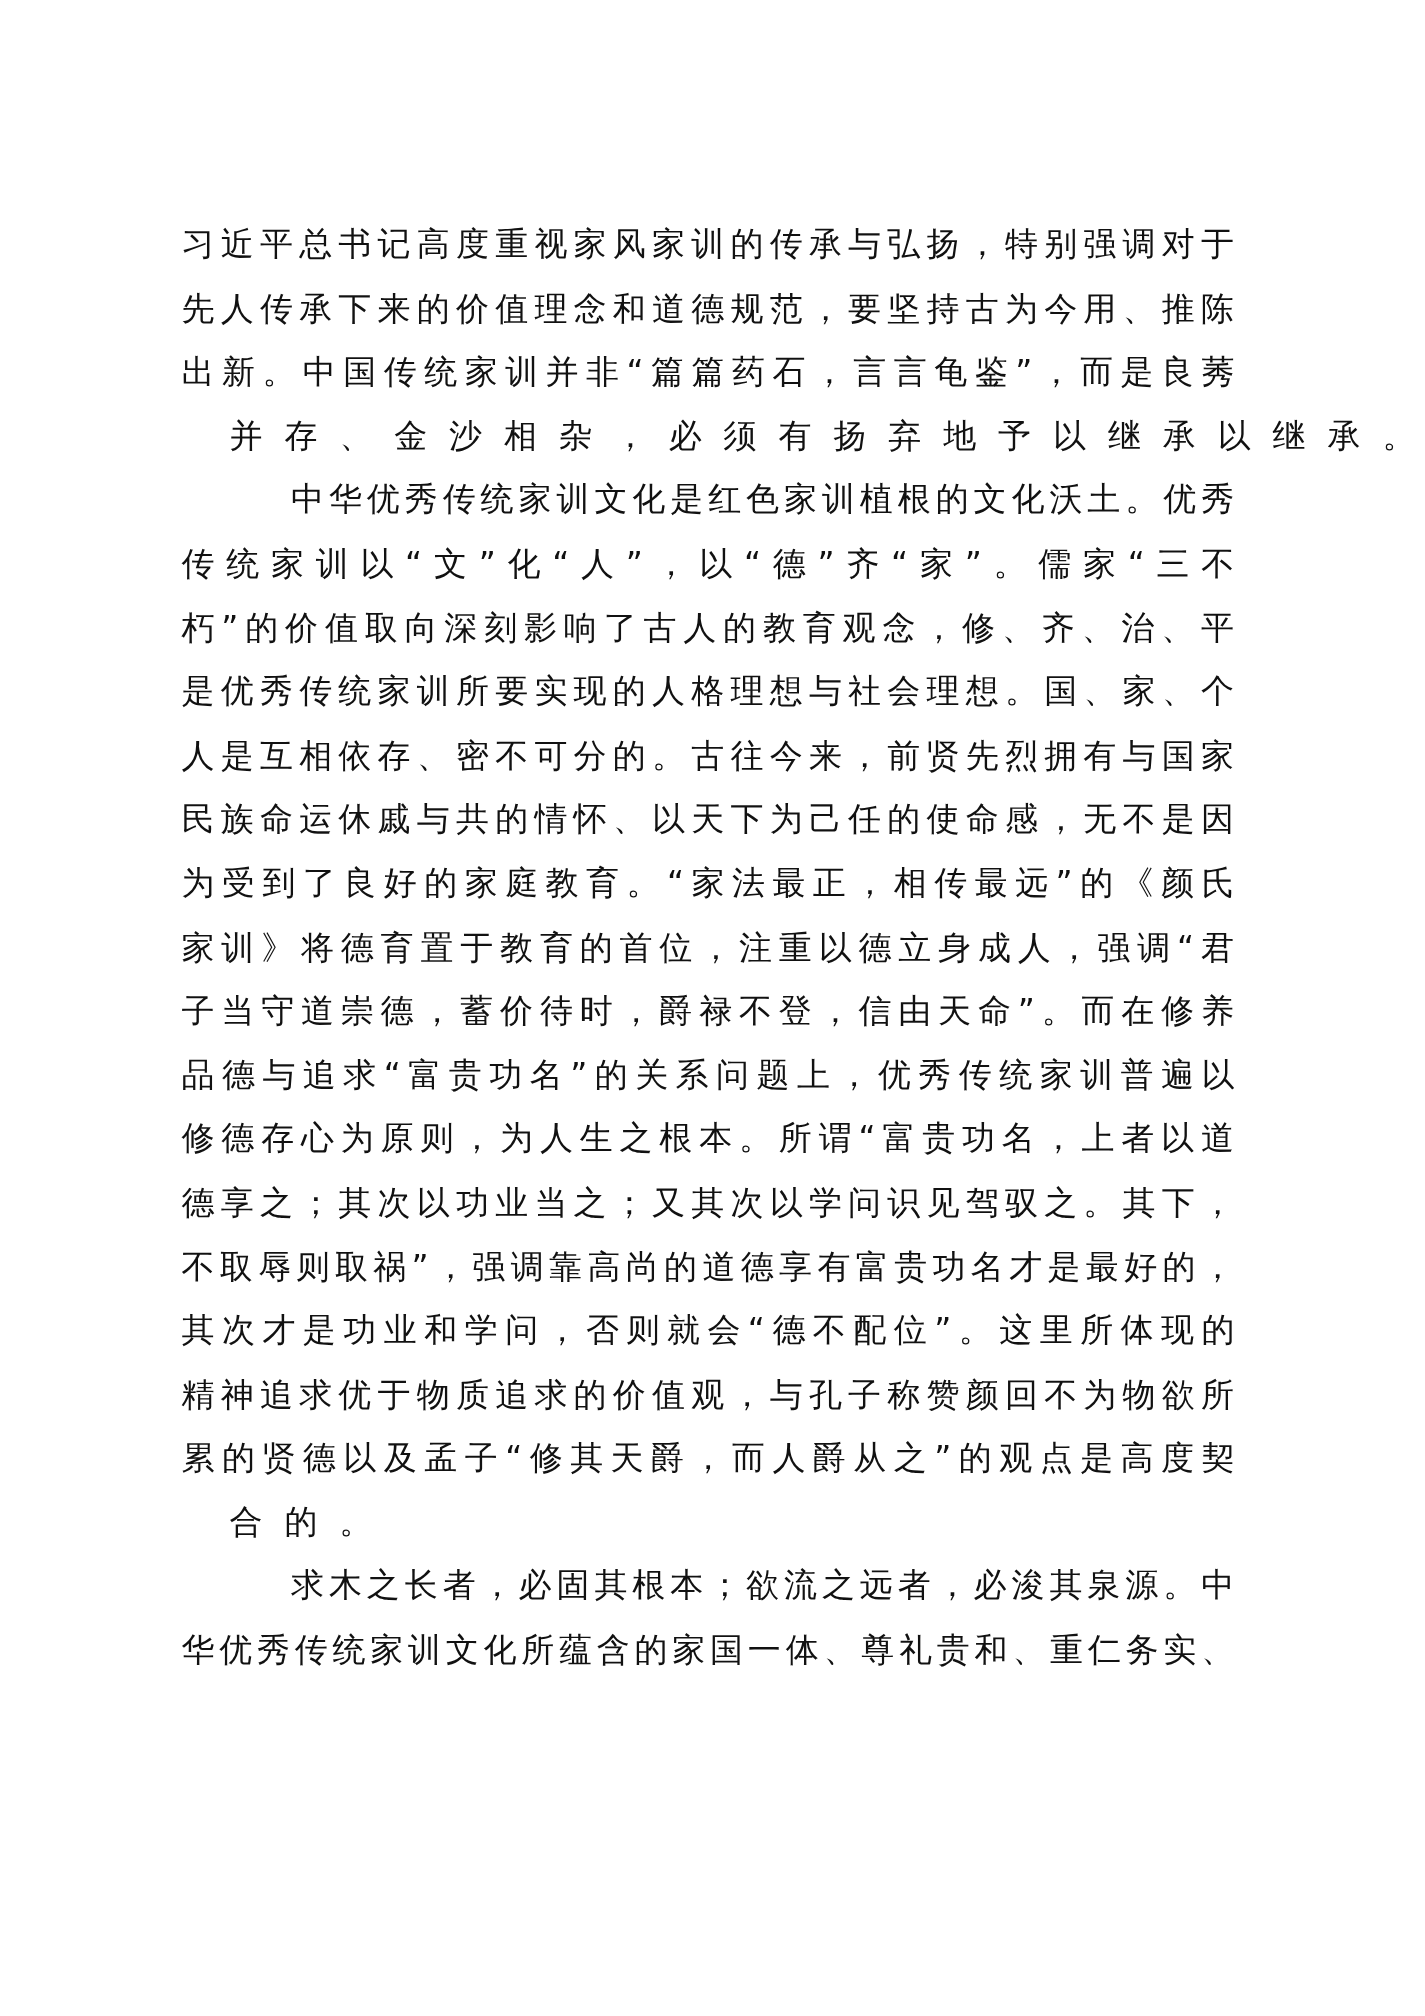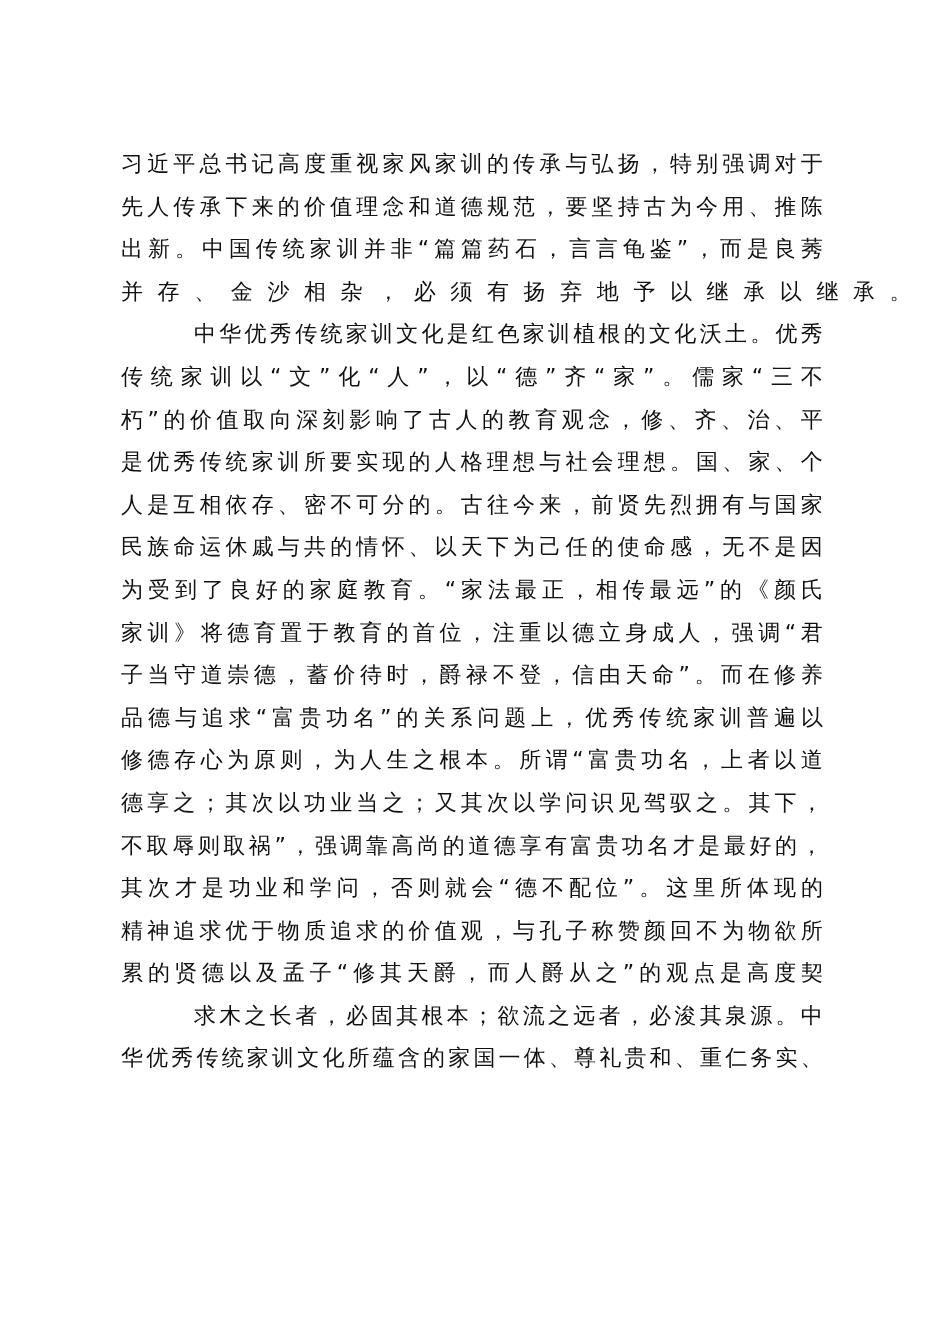--- a/index.html
+++ b/index.html
@@ -22,20 +22,21 @@
     white-space: nowrap;
     text-align: justify;
     text-align-last: justify;
     letter-spacing: 0;
     display: block;
     overflow: visible;
   }
   .line.last {
     text-align-last: left;
     letter-spacing: 14.6px;
+    margin-left: 32px;
   }
   .line.indent { padding-left: 73px; }
 </style>
 </head>
 <body>
 
 <div class="page">
   <div class="text-body">
 
     <div>
@@ -586,20 +587,21 @@
           <span>之</span>
           <span>”</span>
           <span>的</span>
           <span>观</span>
           <span>点</span>
           <span>是</span>
           <span>高</span>
           <span>度</span>
           <span>契</span>
         </span>
+      <span class="line last">合的。</span>
     </div>
 
     <div>
       <span class="line indent" style="display: flex; justify-content: space-between;">
           <span>求</span>
           <span>木</span>
           <span>之</span>
           <span>长</span>
           <span>者</span>
           <span>，</span>

